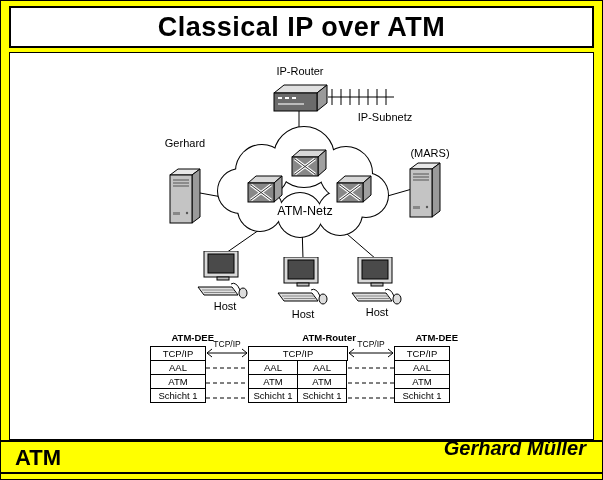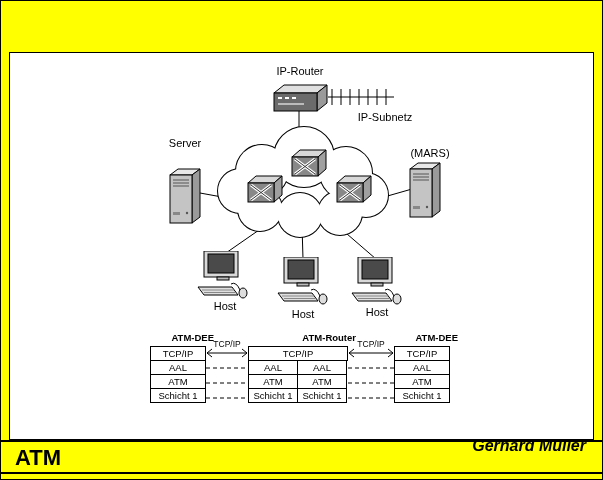--- a/index.html
+++ b/index.html
@@ -34,28 +34,29 @@
   .subcols .col .cell{margin-top:-1px;}
   .subcols .col2{margin-left:-1px;}
   .stack-header{position:absolute;font-weight:bold;font-size:9.5px;text-align:right;}
   .link-label{position:absolute;font-size:8.5px;text-align:center;}
   
   .footer-line{position:absolute;left:0;width:603px;height:2px;background:#000;}
   .footer-left{
     position:absolute;left:14px;top:444px;font-size:22px;font-weight:bold;
   }
   .footer-right{
-    position:absolute;right:16px;top:436px;font-size:16px;font-weight:bold;font-style:italic;
+    position:absolute;right:16px;top:436px;font-size:20px;font-weight:bold;font-style:italic;
   }
 </style>
 </head>
 <body>
 
 <div class="slide">
 
+  <div class="title-box">Classical IP over ATM</div>
 
   <div class="content-box">
 
     <svg class="bg-svg" width="585" height="388" viewBox="0 0 585 388">
 
       <g stroke="#000" stroke-width="1">
         <line x1="289" y1="56" x2="289" y2="102"></line>
         <line x1="190" y1="140" x2="256" y2="152"></line>
         <line x1="402" y1="136" x2="346" y2="152"></line>
         <line x1="213" y1="202" x2="262" y2="168"></line>
@@ -110,23 +111,24 @@
         <line x1="196" y1="345" x2="238" y2="345"></line>
         <line x1="338" y1="315" x2="384" y2="315"></line>
         <line x1="338" y1="330" x2="384" y2="330"></line>
         <line x1="338" y1="345" x2="384" y2="345"></line>
       </g>
     </svg>
 
     <div class="lbl" style="left:330px;top:58px;width:90px;">IP-Subnetz</div>
     <div class="lbl" style="left:240px;top:12px;width:100px;">IP-Router</div>
     <div class="lbl" style="left:130px;top:84px;width:90px;">
-      <div>Server</div>
+      <div>Gerhard</div>
     </div>
     <div class="lbl" style="left:380px;top:94px;width:80px;">(MARS)</div>
+    <div class="lbl lbl-atmnetz" style="left:250px;top:152px;width:90px;">ATM-Netz</div>
     <div class="lbl" style="left:190px;top:247px;width:50px;">Host</div>
     <div class="lbl" style="left:266px;top:255px;width:54px;">Host</div>
     <div class="lbl" style="left:340px;top:253px;width:54px;">Host</div>
 
     <div class="icon" style="left:260px;top:30px;">
       <svg width="58" height="30" viewBox="0 0 58 30">
         <polygon points="4,10 14,2 57,2 47,10" fill="#e0e0e0" stroke="#000" stroke-width="1"></polygon>
         <polygon points="47,10 57,2 57,20 47,28" fill="#9a9a9a" stroke="#000" stroke-width="1"></polygon>
         <rect x="4" y="10" width="43" height="18" fill="#6b6b6b" stroke="#000" stroke-width="1"></rect>
         <rect x="8" y="14" width="4" height="2" fill="#fff"></rect>

